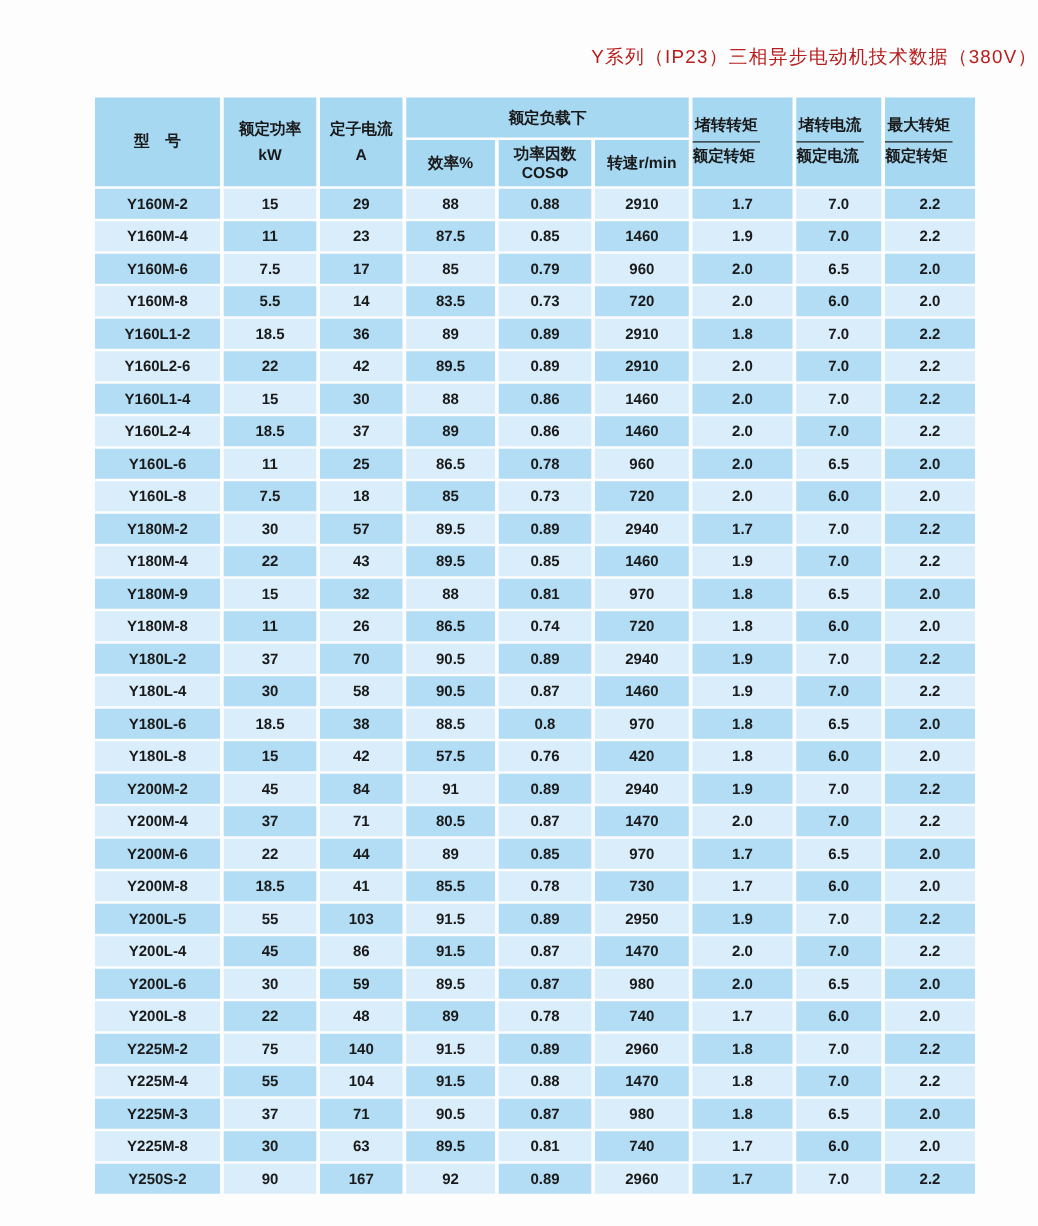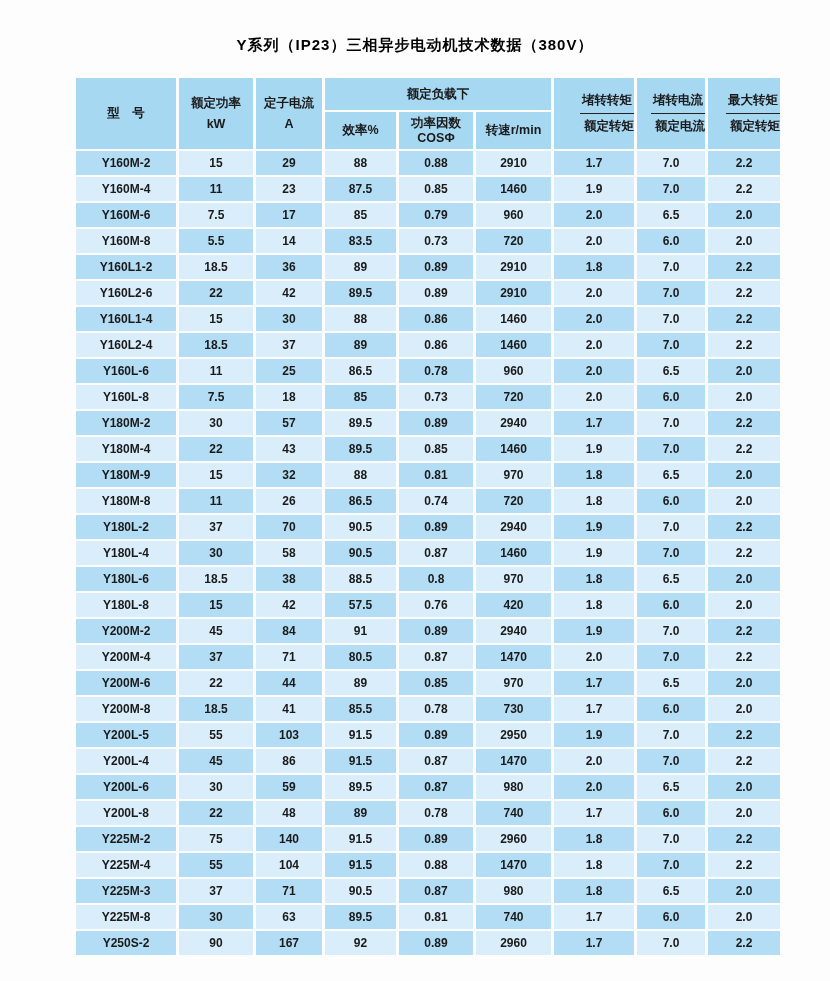--- a/index.html
+++ b/index.html
@@ -13,25 +13,25 @@
   html,body{width:830px;height:981px;}
   body{
     background:var(--page);
     font-family:"Liberation Sans","DejaVu Sans",sans-serif;
     color:var(--ink);
     position:relative;
   }
   .page-title{
     position:absolute;
     top:36px;left:0;right:0;
-    text-align:center;
+    text-align:right;
     font-size:15px;
-    font-weight:bold;
+    font-weight:normal;
     letter-spacing:1px;
-    color:#000000;
+    color:#b91c1c;
   }
   table.spec-table{
     position:absolute;
     left:73px;top:76px;
     width:684px;
     table-layout:fixed;
     border-collapse:separate;
     border-spacing:3px 2px;
   }
   th,td{
@@ -54,29 +54,30 @@
     font-size:12px;
   }
   
   tbody tr:nth-child(odd) td:nth-child(odd),
   tbody tr:nth-child(even) td:nth-child(even){background:var(--cell-med);}
   tbody tr:nth-child(odd) td:nth-child(even),
   tbody tr:nth-child(even) td:nth-child(odd){background:var(--cell-light);}
   
   .stack{display:flex;flex-direction:column;gap:7px;align-items:center;justify-content:center;}
   
-  .fraction{display:flex;flex-direction:column;align-items:flex-end;justify-content:center;}
+  .fraction{display:flex;flex-direction:column;align-items:flex-start;justify-content:center;}
   .fraction .frac-top{
     display:inline-block;
     padding:0 2px 4px 2px;
     border-bottom:1.5px solid #222;
   }
   .fraction .frac-bottom{
     display:inline-block;
     padding-top:4px;
+    font-family:Liberation Mono, monospace;
   }
   .subline{display:block;line-height:1.15;}
 </style>
 </head>
 <body>
 
 <div class="page-title">Y系列（IP23）三相异步电动机技术数据（380V）</div>
 
 <table class="spec-table">
   <colgroup>

